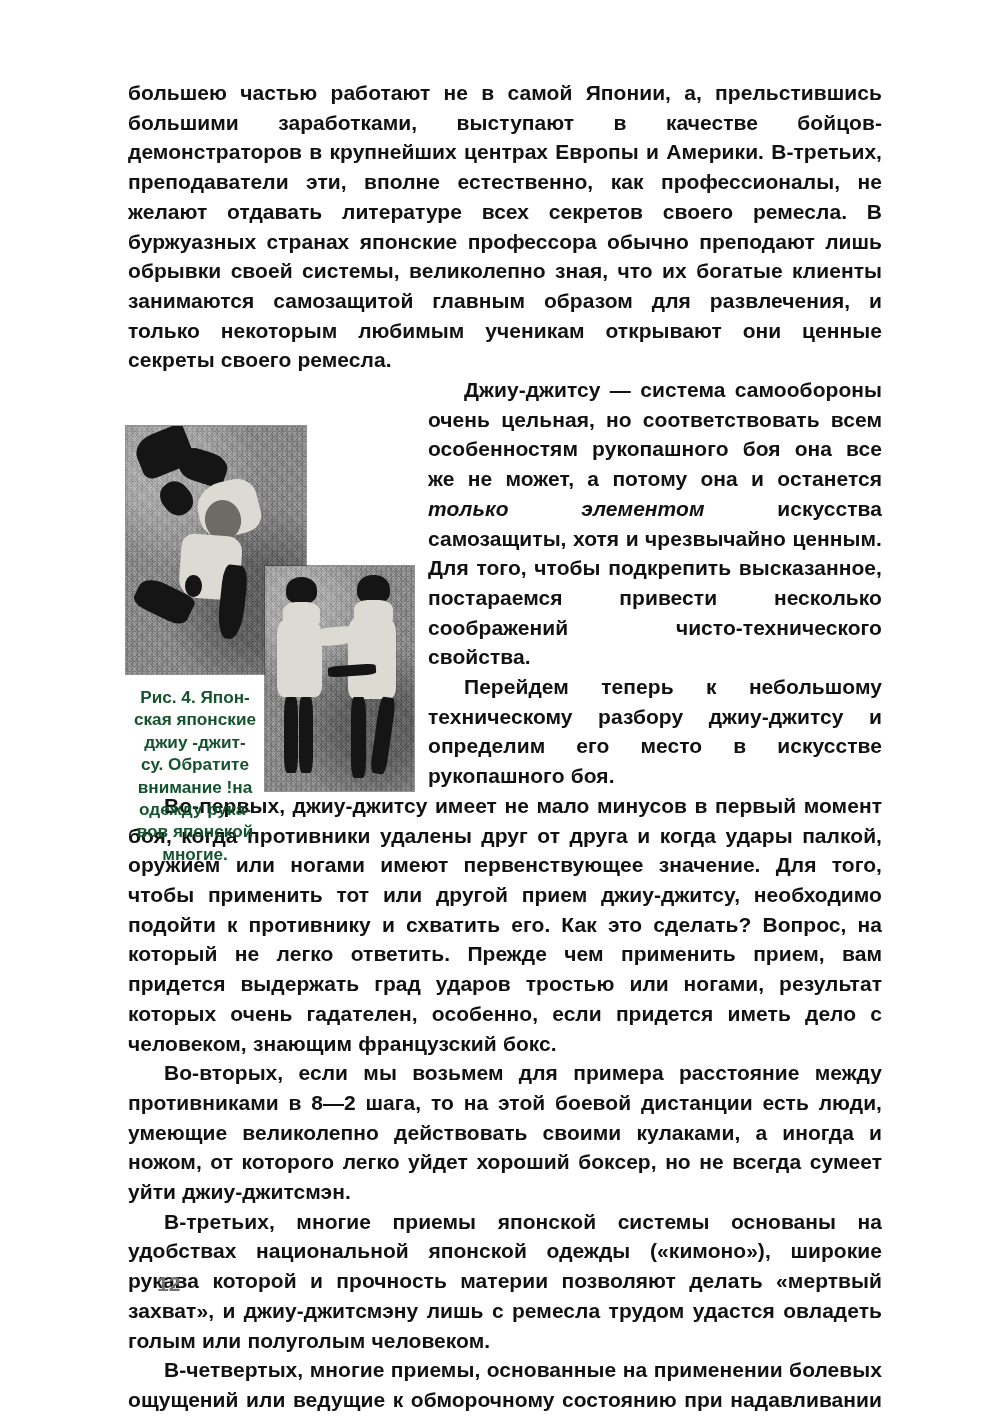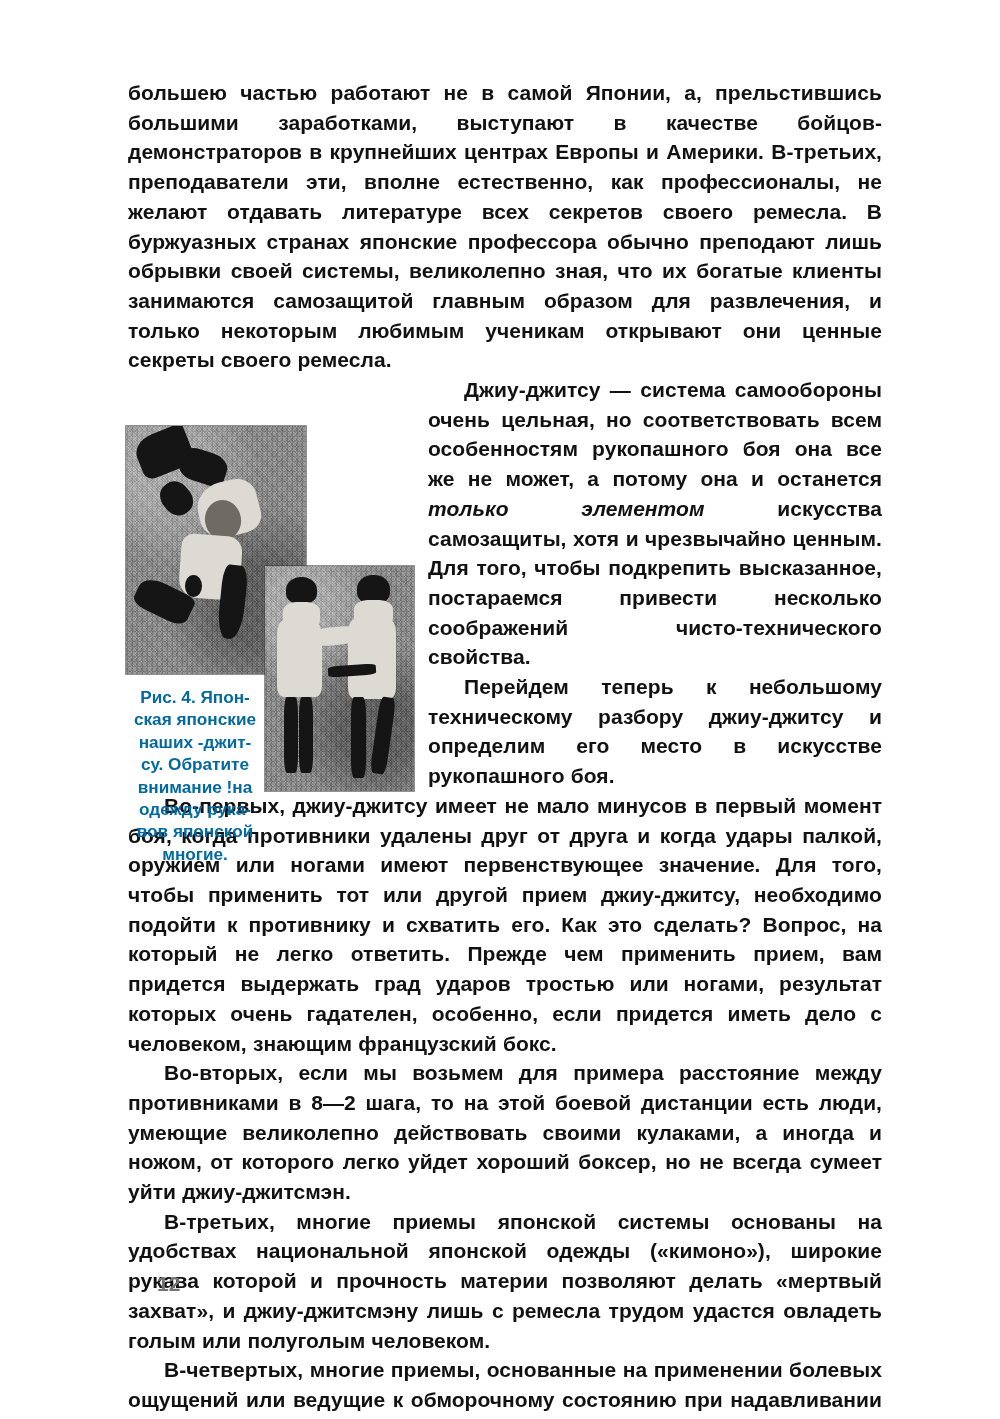--- a/index.html
+++ b/index.html
@@ -84,21 +84,21 @@
   
   .caption {
     position: absolute;
     left: 122px;
     top: 686px;
     width: 146px;
     font-size: 17.2px;
     line-height: 22.4px;
     text-align: center;
     font-weight: 600;
-    color: #0369a1;
+    color: #14532d;
   }
   .caption span { display: block; }
 
   
   .page-number {
     position: absolute;
     left: 157px;
     top: 1272px;
     font-size: 21px;
     font-weight: 700;
@@ -157,21 +157,21 @@
     <div class="fig-shape" style="left:58%;top:58%;width:10%;height:36%;border-radius:22%;"></div>
     <div class="fig-shape" style="left:74%;top:58%;width:11%;height:34%;transform:rotate(8deg);border-radius:22%;"></div>
 
     <div class="fig-light" style="left:30%;top:27%;width:34%;height:8%;transform:rotate(-6deg);border-radius:40%;"></div>
     <div class="fig-shape" style="left:42%;top:44%;width:32%;height:5%;transform:rotate(-4deg);border-radius:20%;"></div>
   </div>
 
   <div class="caption">
     <span>Рис. 4. Япон-</span>
     <span>ская японские</span>
-    <span>наших -джит-</span>
+    <span>джиу -джит-</span>
     <span>су. Обратите</span>
     <span>внимание !на</span>
     <span>одежду рука-</span>
     <span>вов японской</span>
     <span>многие.</span>
   </div>
 
   <div class="page-number">12</div>
 
 </div>

